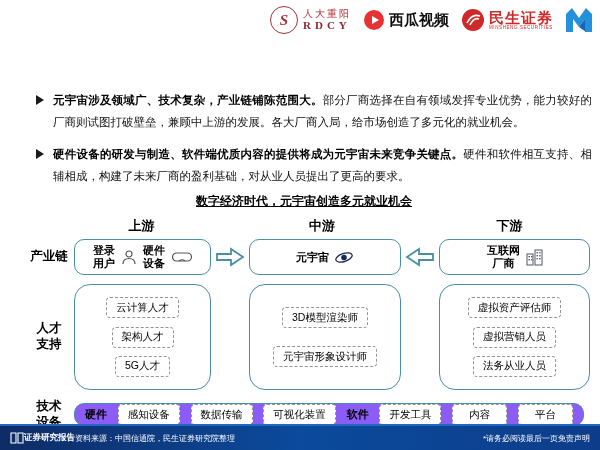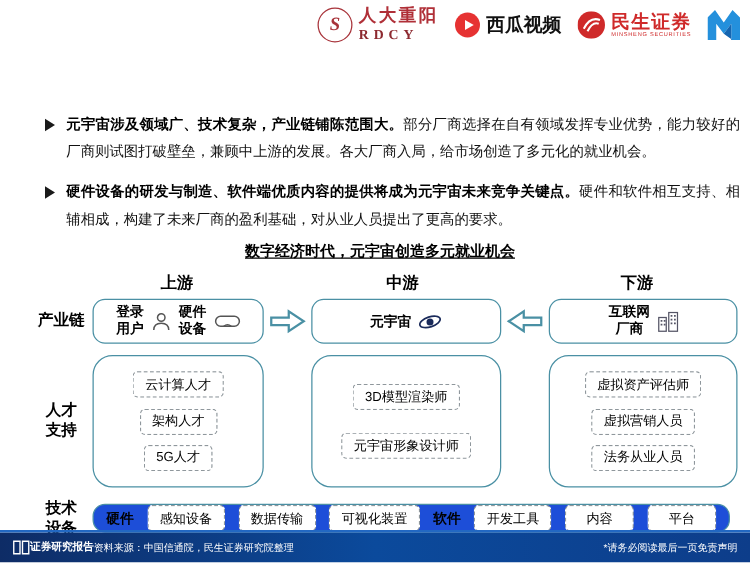--- a/index.html
+++ b/index.html
@@ -6,21 +6,21 @@
   .page{width:600px;height:450px;position:relative;background:#fff;overflow:hidden;
         font-family:"Liberation Sans",sans-serif;}
 
   
   .logos{position:absolute;top:6px;right:8px;display:flex;align-items:center;gap:13px;}
   .logo{display:flex;align-items:center;gap:5px;}
   .seal{width:26px;height:26px;border-radius:50%;border:1.5px solid #a8333a;color:#a8333a;
         display:flex;align-items:center;justify-content:center;
         font-family:"Liberation Serif",serif;font-size:15px;font-style:italic;font-weight:bold;}
   .rdcy-col{display:flex;flex-direction:column;line-height:1.1;}
-  .rdcy-cn{font-size:14px;font-weight:bold;color:#b03038;letter-spacing:2px;font-family:"Liberation Serif",serif;}
+  .rdcy-cn{font-size:10px;font-weight:normal;color:#b03038;letter-spacing:2px;font-family:"Liberation Serif",serif;}
   .rdcy-en{font-size:11px;font-weight:bold;color:#8d2a30;letter-spacing:4px;font-family:"Liberation Serif",serif;}
   .play-circle{width:20px;height:20px;background:#e63232;border-radius:50%;display:flex;align-items:center;justify-content:center;}
   .play-tri{width:0;height:0;border-left:7px solid #fff;border-top:4.5px solid transparent;border-bottom:4.5px solid transparent;margin-left:2px;}
   .xigua-text{font-size:15px;font-weight:bold;color:#111;}
   .ms-col{display:flex;flex-direction:column;line-height:1.05;}
   .ms-cn{font-size:15px;font-weight:bold;color:#cf2a2a;letter-spacing:1px;}
   .ms-en{font-size:4.5px;color:#cf2a2a;letter-spacing:0.6px;}
   .mv-col{display:flex;flex-direction:column;line-height:1.15;}
   .mv-cn{font-size:12px;font-weight:bold;color:#333;}
   .mv-en{font-size:9.5px;color:#666;}
@@ -57,21 +57,21 @@
              display:flex;align-items:center;justify-content:center;gap:5px;height:34px;
              font-size:11px;font-weight:600;color:#000;}
   .wrap2{width:24px;text-align:center;line-height:1.2;}
   .wrap3{width:34px;text-align:center;line-height:1.2;}
   .chain-row{margin-bottom:9px;}
   .talent-row{margin-bottom:9px;}
   .talent-box{border:1.5px solid #4a90a4;border-radius:16px;background:#fff;height:96px;
               display:flex;flex-direction:column;align-items:center;justify-content:space-evenly;padding:4px 0;}
   .dashed{border:1.2px dashed #8f979c;border-radius:4px;font-size:10.5px;color:#000;
           padding:2.5px 9px;white-space:nowrap;background:#fff;}
-  .tech-box{flex:1;border:1.5px solid #4a90a4;border-radius:10px;background:#1d4ed8;
+  .tech-box{flex:1;border:1.5px solid #4a90a4;border-radius:10px;background:#8b5cf6;
             display:flex;align-items:center;justify-content:space-between;padding:0 10px;gap:4px;}
   .tech-label{font-size:11px;font-weight:bold;color:#000;}
 
   
   .footer{position:absolute;left:0;right:0;bottom:0;height:24px;
           background:linear-gradient(90deg,#0e2c66 0%,#0b4a9c 50%,#0d3d8a 100%);
           border-top:2px solid #2268c2;display:flex;align-items:center;
           color:#fff;padding:0 10px;font-size:8px;}
   .f-report{font-weight:bold;font-size:8.5px;}
   .f-disclaimer{margin-left:auto;}

